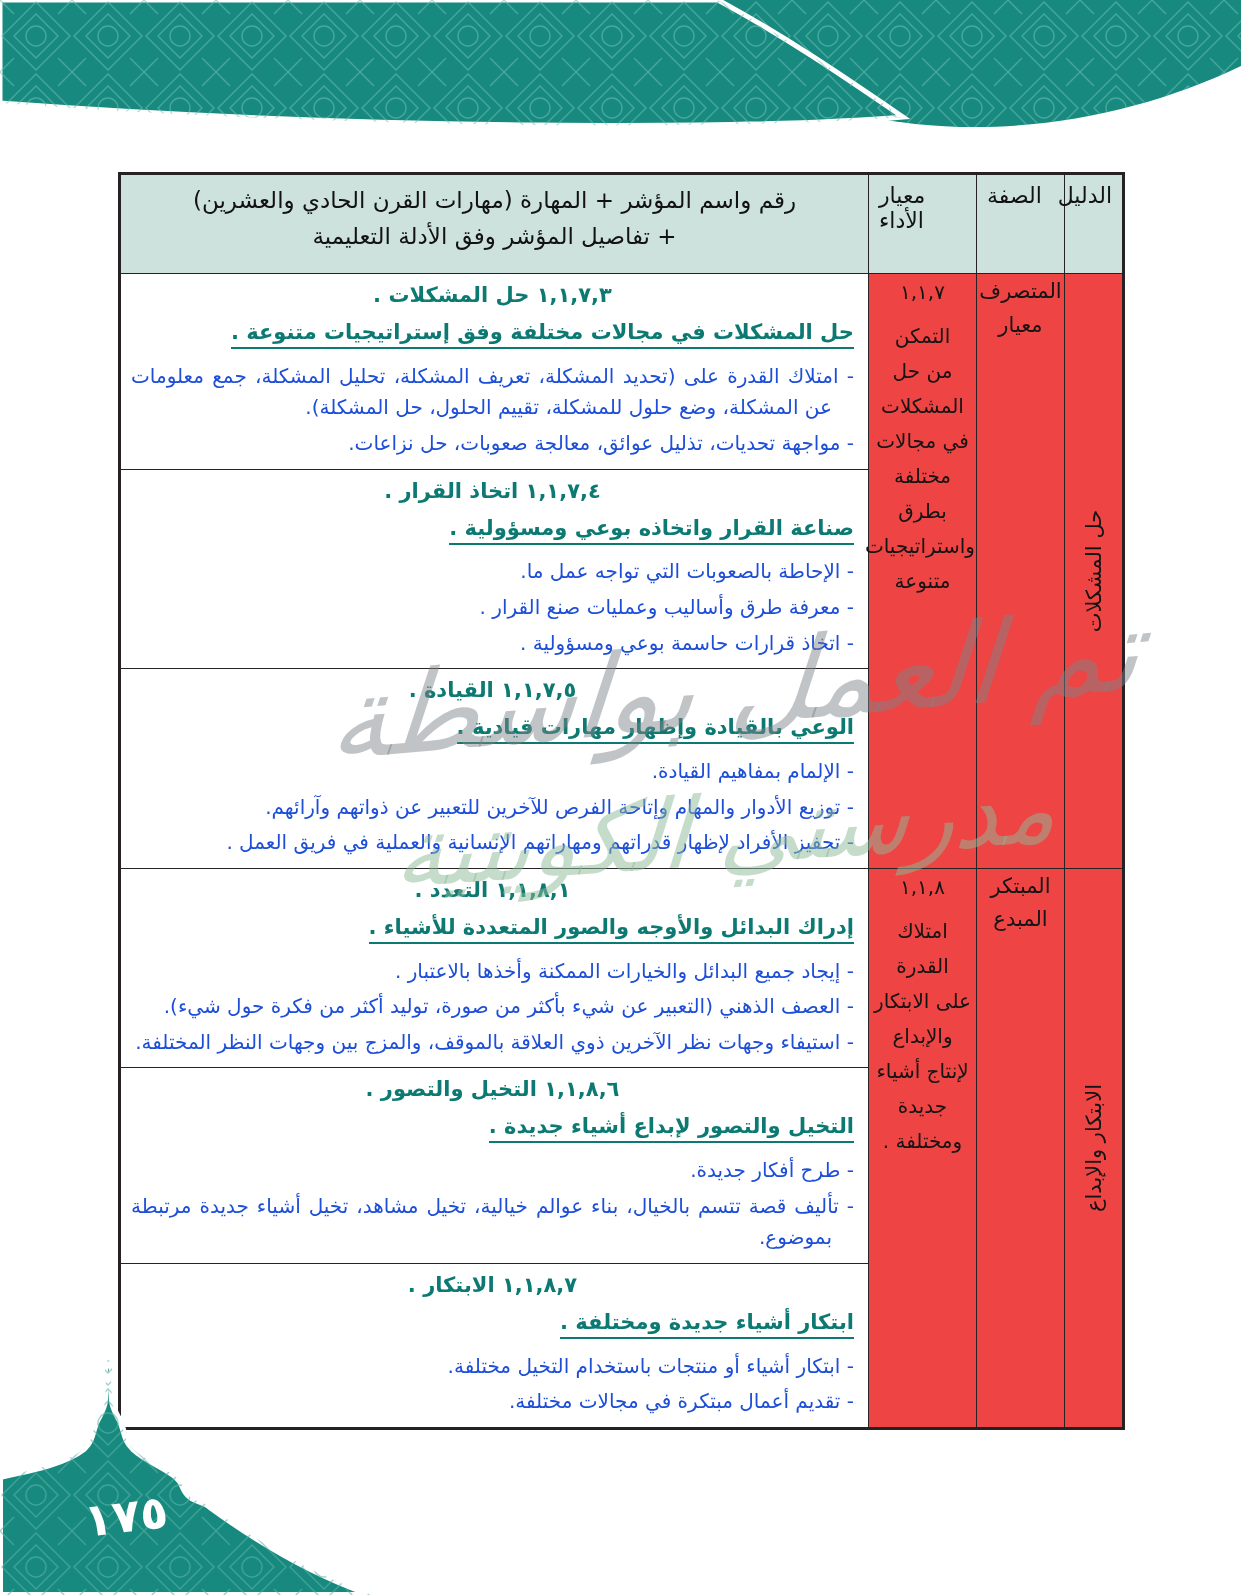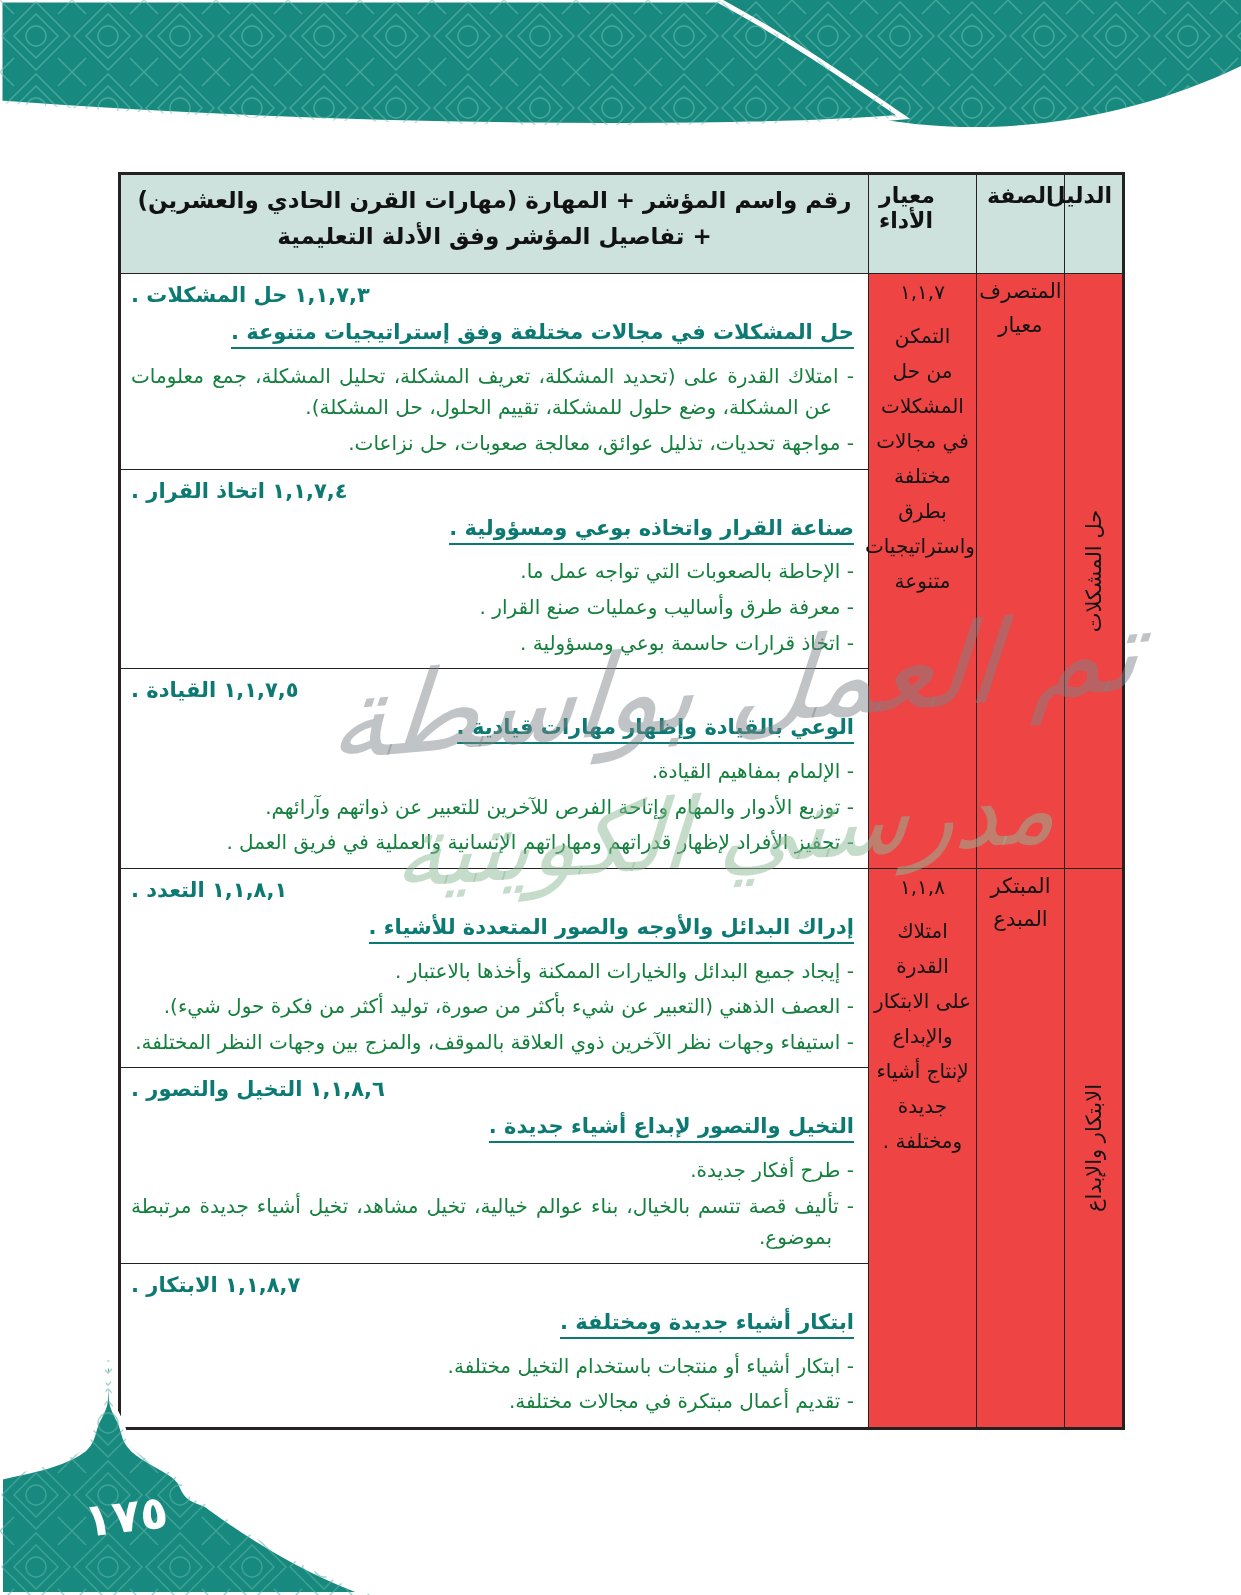--- a/index.html
+++ b/index.html
@@ -7,41 +7,41 @@
         font-family:"DejaVu Sans",sans-serif;direction:rtl;}
   
   .band-top{position:absolute;top:0;left:0;width:1241px;height:160px;pointer-events:none;}
   .dome{position:absolute;left:0;bottom:0;width:420px;height:280px;pointer-events:none;}
   .page-num{position:absolute;left:66px;bottom:52px;width:120px;text-align:center;
             color:#fff;font-size:46px;font-weight:bold;transform:rotate(-7deg);}
   
   table.grid{position:absolute;top:172px;left:118px;width:1004px;border-collapse:collapse;
              table-layout:fixed;background:#fff;border:3px solid #262223;}
   table.grid th,table.grid td{border:1.6px solid #262223;vertical-align:top;}
-  thead th{background:#cde2dd;color:#121212;font-weight:bold;vertical-align:middle;
+  thead th{background:#cde2dd;color:#121212;font-weight:normal;vertical-align:middle;
            padding:8px 10px;height:82px;}
   th.h-indicator{font-size:23px;line-height:1.55;text-align:center;}
   th.h-small{font-size:22px;text-align:left;}
   col.c-ind{width:749px;} col.c-crit{width:108px;} col.c-attr{width:88px;} col.c-evid{width:59px;}
   td.stub{background:#ef4444;text-align:center;vertical-align:middle;color:#141414;}
   td.attr{font-size:21px;font-weight:500;white-space:pre-line;line-height:1.6;}
   td.crit{font-size:20px;line-height:1.75;}
   .crit-num{font-size:20px;margin-bottom:2px;}
   .crit-text{white-space:pre-line;margin-top:9px;}
   td.evid{position:relative;}
   .vert{position:absolute;left:50%;top:50%;width:430px;height:34px;line-height:34px;
         transform:translate(-50%,-50%) rotate(-90deg);text-align:center;
         font-size:21px;color:#141414;white-space:nowrap;}
   td.content{background:#fff;padding:5px 14px 9px 10px;}
-  .row-title{text-align:left;color:#0c7a72;font-weight:bold;font-size:21px;padding-top:4px;}
+  .row-title{text-align:center;color:#0c7a72;font-weight:bold;font-size:21px;padding-top:4px;}
   .row-title .num{letter-spacing:1px;}
   .row-sub{text-align:right;margin:7px 0 9px;}
   .sub-u{color:#0c7a72;font-weight:bold;font-size:21px;border-bottom:2.5px solid #0c7a72;
          padding-bottom:3px;line-height:1.8;}
-  .bullet{font-size:20px;color:#15803d;line-height:1.58;margin-top:4px;
+  .bullet{font-size:20px;color:#1d4ed8;line-height:1.58;margin-top:4px;
           text-align:justify;padding-right:22px;text-indent:-22px;}
   td.h0{height:152px;} td.h1{height:158px;} td.h2{height:154px;}
   td.h3{height:175px;} td.h4{height:124px;} td.h5{height:127px;}
   
   .wm{position:absolute;pointer-events:none;font-style:italic;white-space:nowrap;z-index:5;}
   .wm1{left:330px;top:620px;font-size:112px;color:rgba(125,132,135,0.48);
        transform:rotate(-5deg) skewX(-10deg);}
   .wm2{left:395px;top:775px;font-size:96px;color:rgba(142,186,152,0.5);
        transform:rotate(-4deg) skewX(-8deg);}
 </style>

